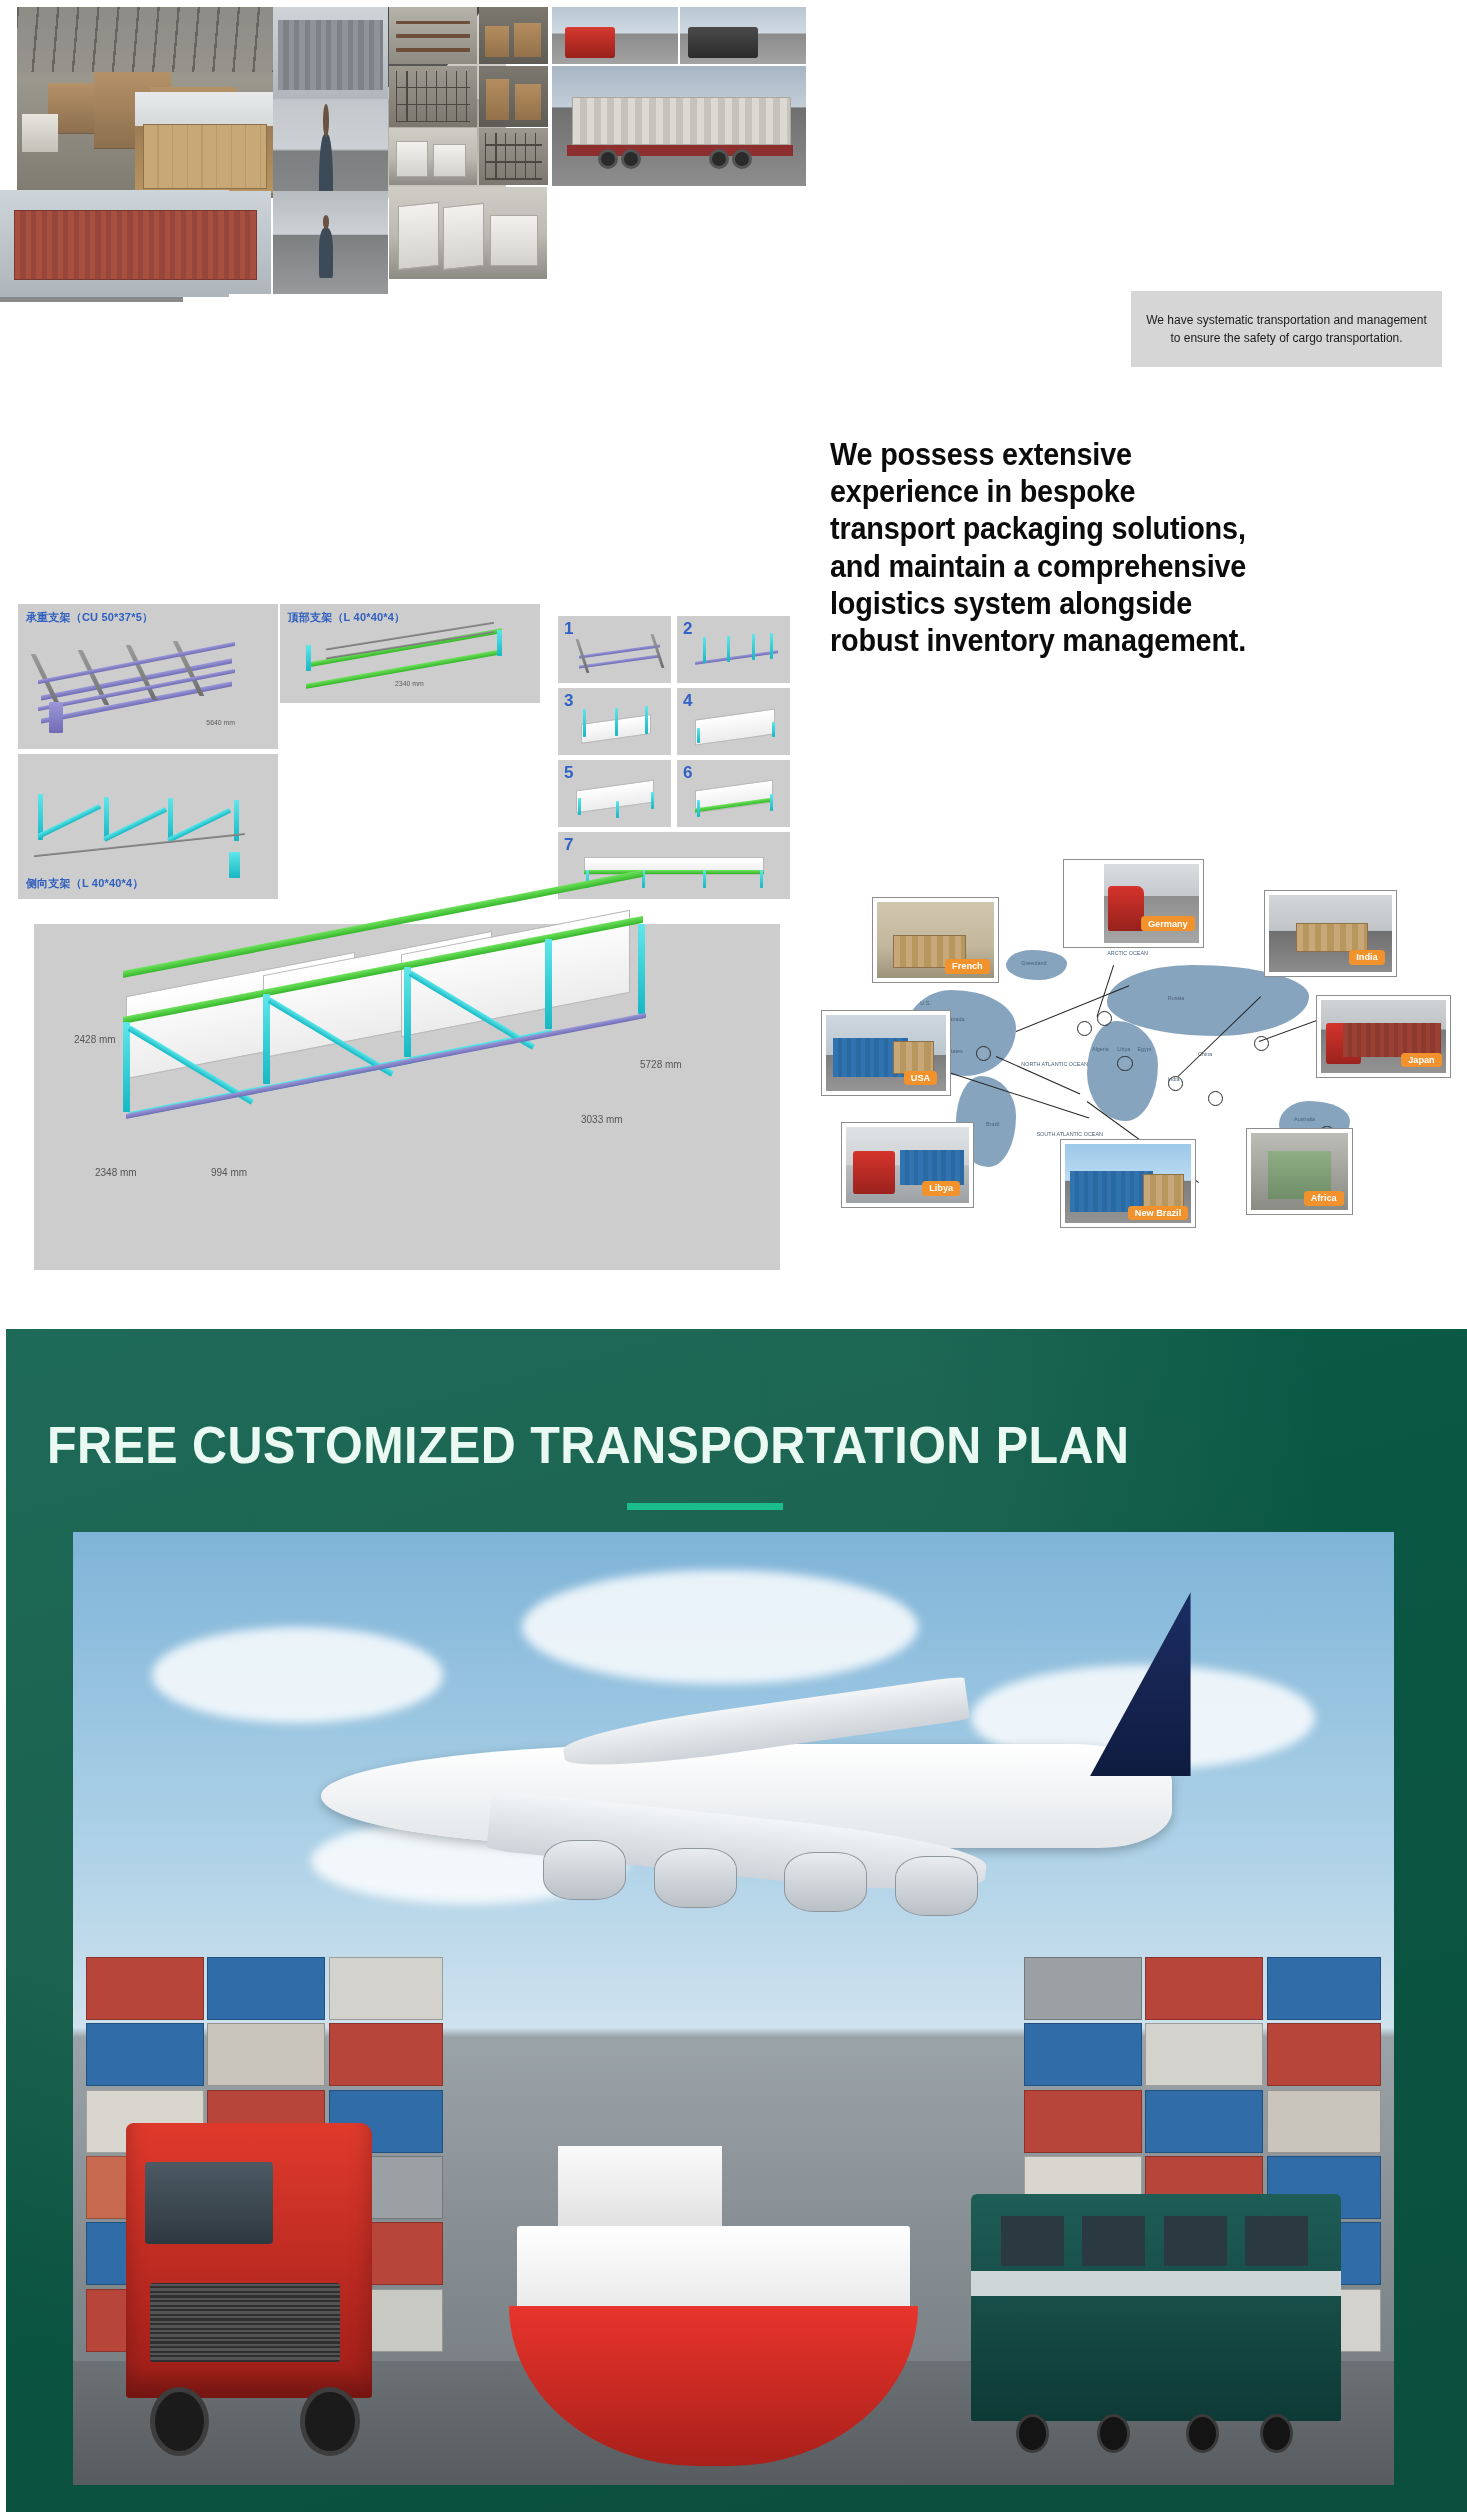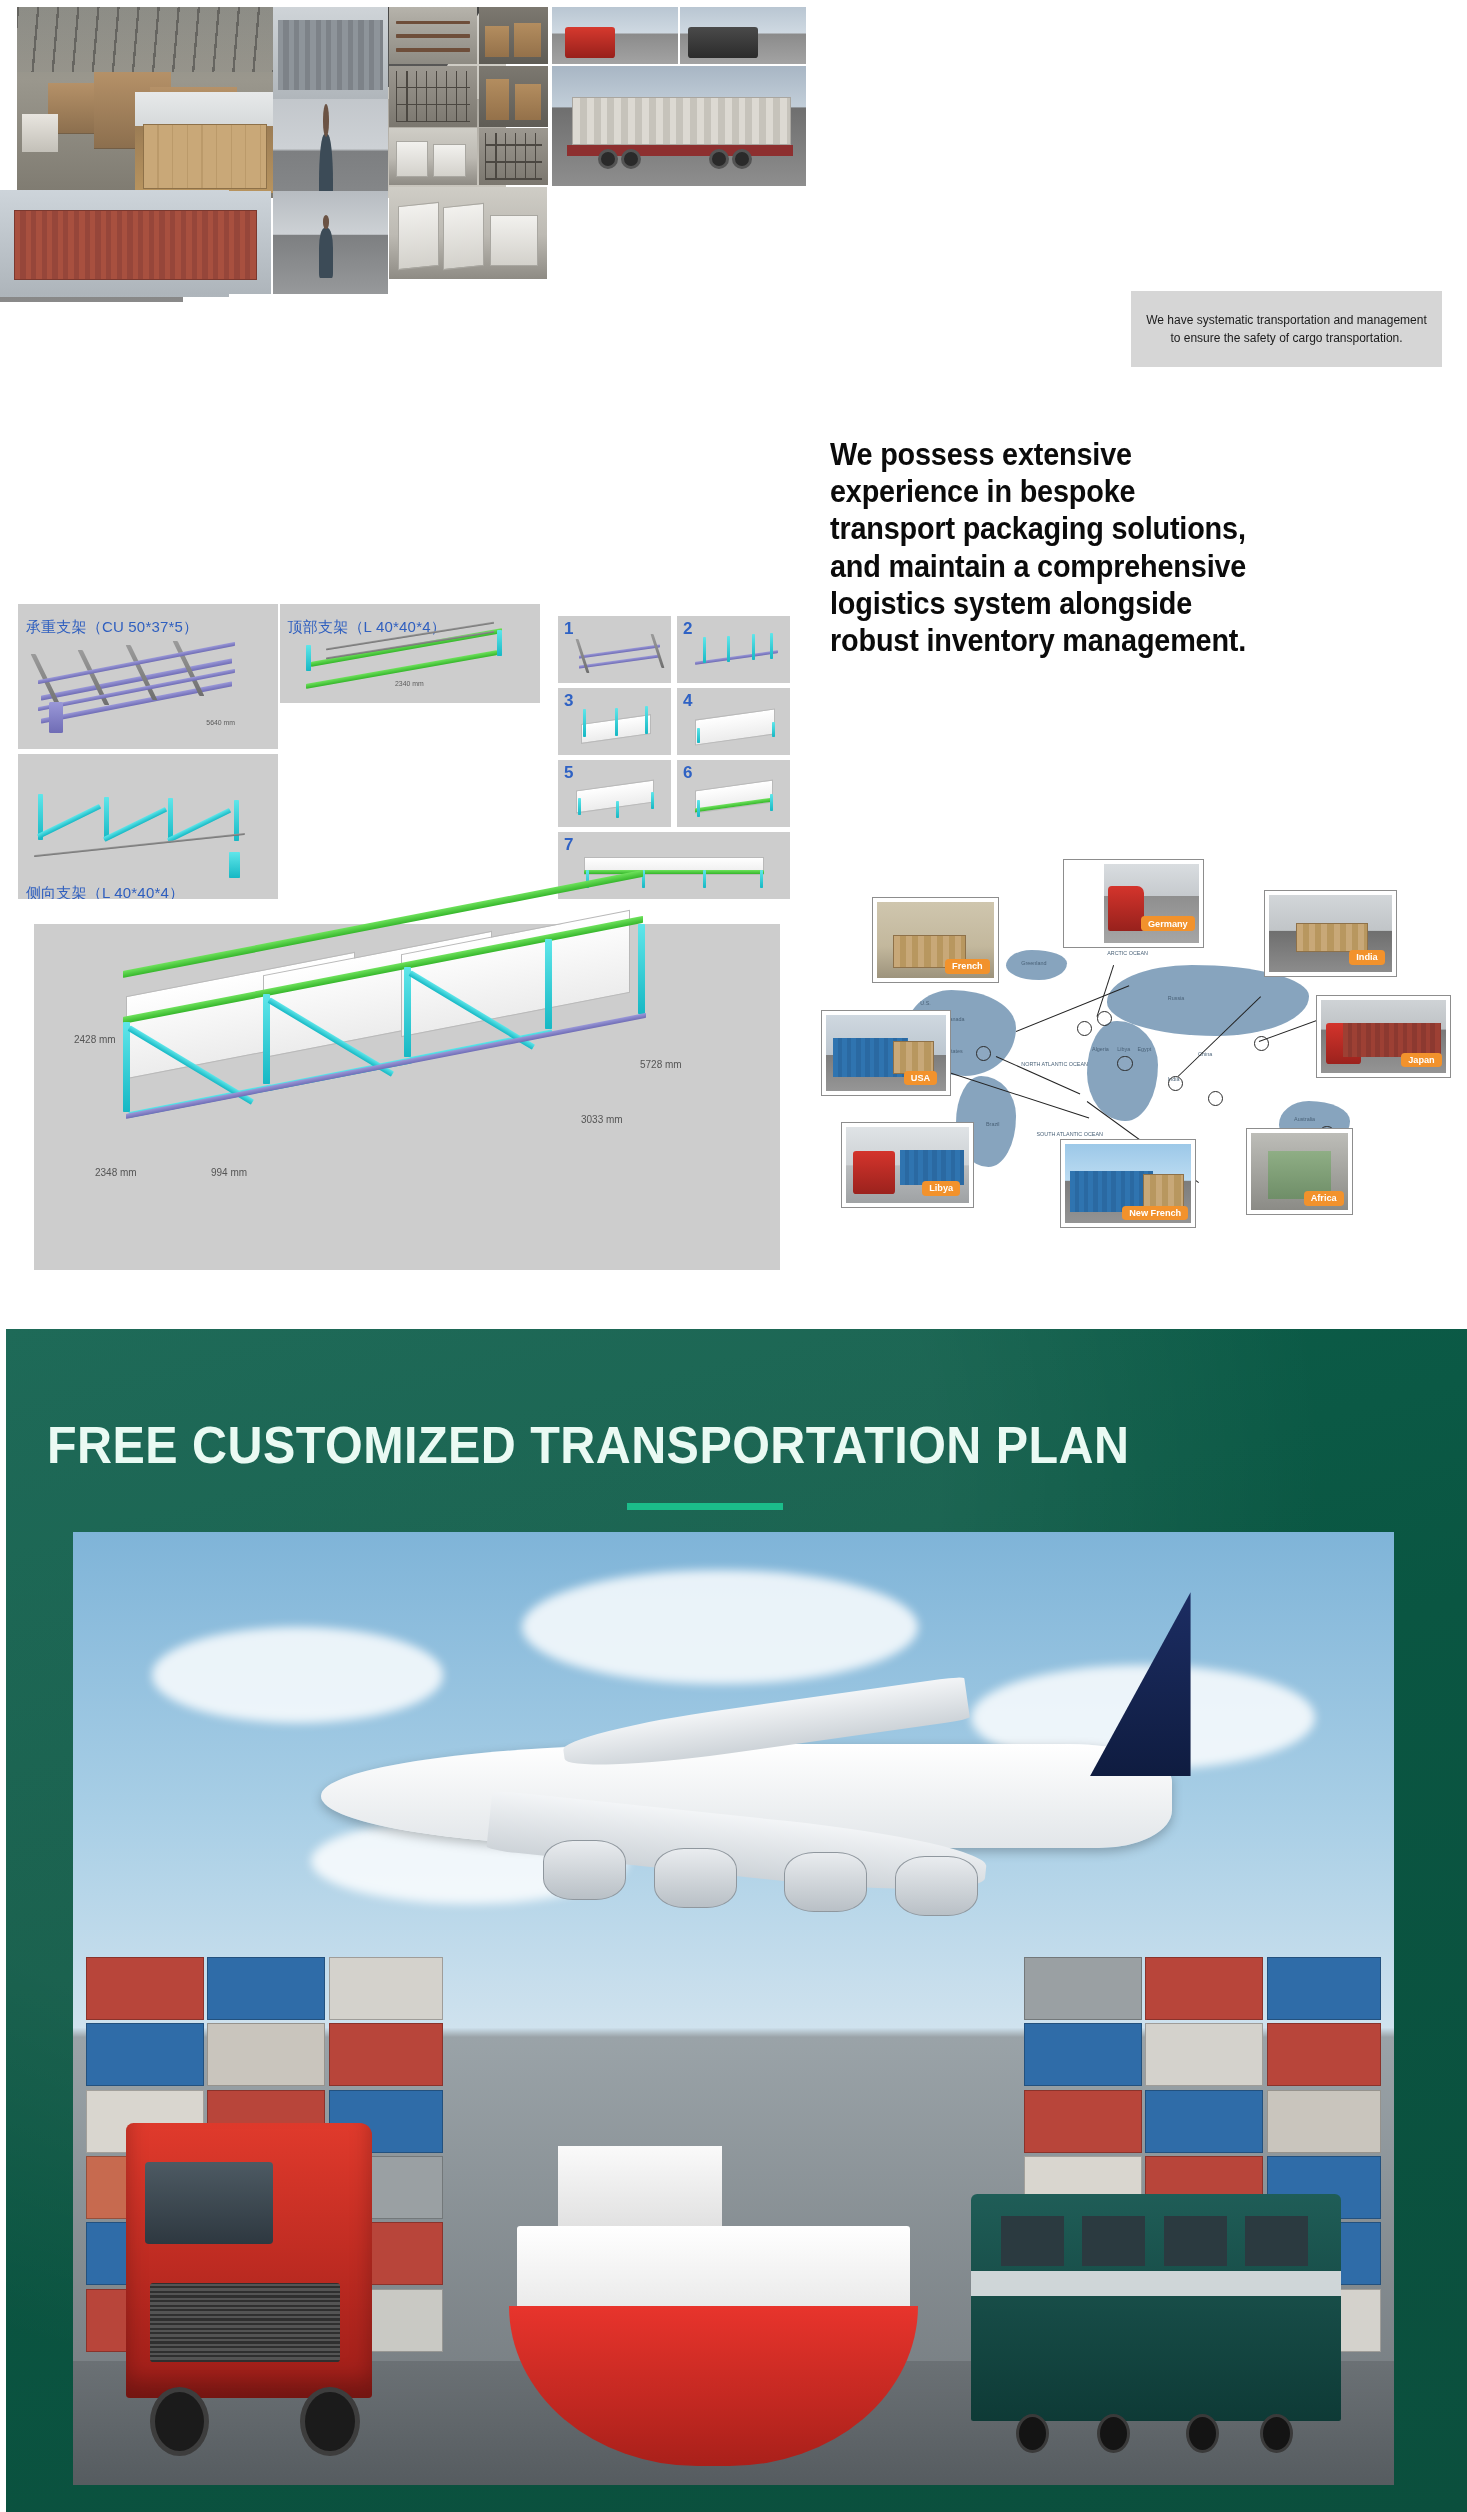--- a/index.html
+++ b/index.html
@@ -100,22 +100,22 @@
   
   #headline{ position:absolute; left:830px; top:436px; width:619px; }
   #headline h2{
     font-family:"Liberation Sans Narrow","Liberation Sans",sans-serif;
     font-weight:bold; font-size:31px; line-height:1.20; color:#0b0b0b;
     letter-spacing:-0.2px; transform:scaleX(.93); transform-origin:left top;
   }
 
   
   .cadpanel{ position:absolute; background:#cdcdcd; overflow:hidden; }
-  .cadlabel{ position:absolute; color:#2f5fbf; font-weight:normal; white-space:nowrap;
-    font-size:15px; letter-spacing:0.2px;margin-top:8px; }
+  .cadlabel{ position:absolute; color:#2f5fbf; font-weight:bold; white-space:nowrap;
+    font-size:11px; letter-spacing:0.2px; }
   .stepnum{ position:absolute; color:#2f62c4; font-weight:bold; font-size:17px; }
 
   
   .grid3d{ position:absolute; inset:0; }
   .bar{ position:absolute; border-radius:0.8px; }
   .bar.purple{ background:linear-gradient(#9a98d8,#6f6cb5); }
   .bar.cyan  { background:linear-gradient(#5fe6ea,#16b8c4); }
   .bar.green { background:linear-gradient(#6ee25c,#35b62b); }
   .bar.grey  { background:linear-gradient(#9b9b9b,#6f6f6f); }
   .slabw{ position:absolute; background:linear-gradient(#ffffff,#ececec); border:0.8px solid #b9b9b9; }
@@ -558,21 +558,21 @@
         <div class="card-forklift" style="left:4%;width:28%;"></div>
         <div class="card-cont-red"></div>
         <div class="badge" style="right:4.6px;bottom:6.1px;">Japan</div>
       </div>
     </div>
 
     <div class="photocard" style="left:242px;top:309px;width:136px;height:89px;">
       <div class="inner pf-newz">
         <div class="card-cont-blue" style="left:4%;bottom:14%;width:66%;height:52%;"></div>
         <div class="card-wood" style="left:62%;bottom:16%;width:32%;height:46%;"></div>
-        <div class="badge" style="right:3.1px;bottom:3.1px;">New French</div>
+        <div class="badge" style="right:3.1px;bottom:3.1px;">New Brazil</div>
       </div>
     </div>
 
     <div class="photocard" style="left:428px;top:298px;width:107px;height:87px;">
       <div class="inner pf-africa">
         <div class="card-green-bale"></div>
         <div class="badge" style="right:4.6px;bottom:4.6px;">Africa</div>
       </div>
     </div>
   </div>

